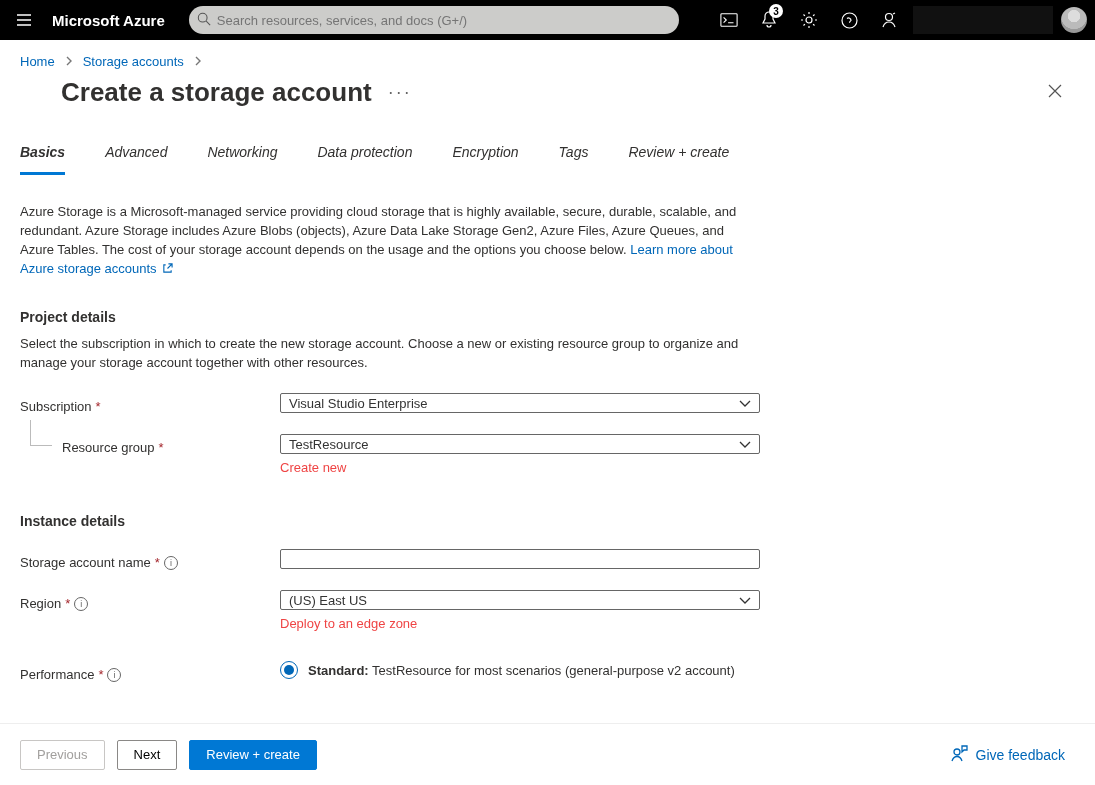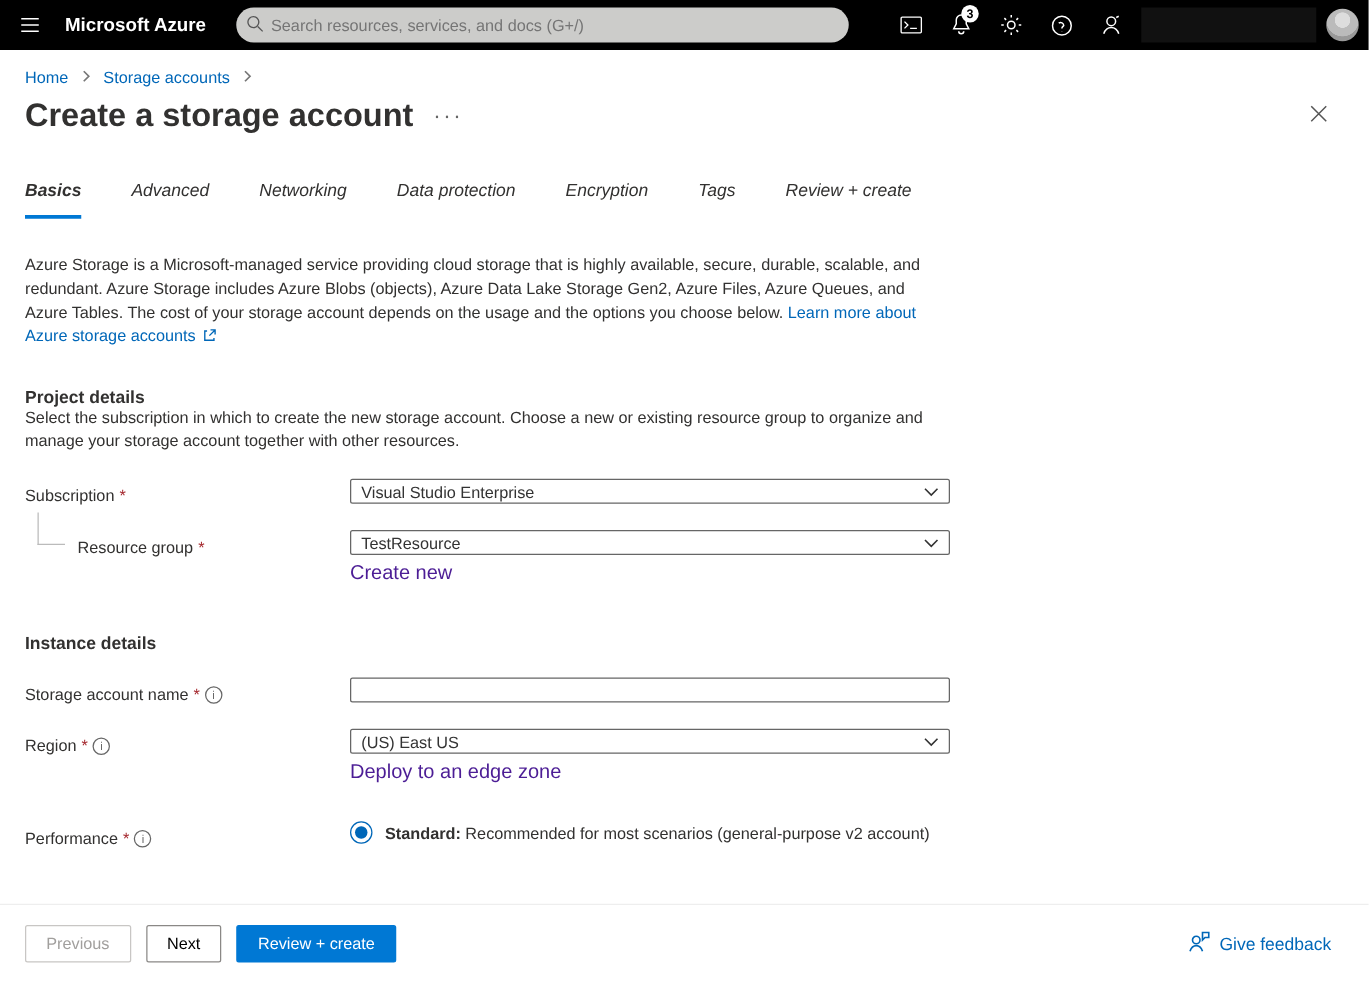--- a/index.html
+++ b/index.html
@@ -90,20 +90,21 @@
 .breadcrumb .chev { color: #777; }
 
 .page-head {
   display: flex;
   align-items: center;
   padding: 4px 20px 10px 20px;
 }
 .page-title {
   font-size: 26px;
   font-weight: 600;
+  margin-left: 41px;
 }
 .page-title-more { margin-left: 16px; color: #666; font-size: 18px; letter-spacing: 2px; cursor: pointer; }
 .close-x { margin-left: auto; margin-right: 12px; color: #555; cursor: pointer; }
 
 .content-wrap {
   position: absolute;
   top: 120px;
   bottom: 62px;
   left: 0;
   right: 0;
@@ -131,21 +132,21 @@
 
 .intro {
   margin-top: 28px;
   max-width: 740px;
   line-height: 1.45;
 }
 .intro a { color: #0067b8; text-decoration: none; }
 .ext-icon { display:inline-block; margin-left:2px; vertical-align:-1px; }
 
 .section-h { font-weight: 600; font-size: 14px; margin-top: 30px; }
-.section-p { margin-top: 0; max-width: 740px; line-height: 1.45; }
+.section-p { margin-top: 10px; max-width: 740px; line-height: 1.45; }
 
 .form-row {
   display: flex;
   align-items: flex-start;
   margin-top: 20px;
 }
 .form-label {
   width: 260px;
   padding-top: 6px;
   display: flex;
@@ -179,21 +180,21 @@
   background: #fff;
   padding: 0 8px;
   font-size: 13px;
   display: flex;
   align-items: center;
   justify-content: space-between;
   gap: 33px;
 }
 .select .sel-label { color: #333; }
 .select .chev-down { color: #333; }
-.ctrl-link { display:inline-block; margin-top: 6px; color:#4c1d95; cursor:pointer; font-size:16px; }
+.ctrl-link { display:inline-block; margin-top: 6px; color:#ef4444; cursor:pointer; font-size:13px; }
 
 .radio-row {
   display: flex;
   align-items: center;
   gap: 10px;
   margin-bottom: 16px;
 }
 .radio {
   width: 18px; height: 18px;
   border: 1.5px solid #333;
@@ -418,21 +419,21 @@
   <div class="form-row" style="margin-top:30px;">
     <div class="form-label">
       <span>Performance</span>
       <span class="req">*</span>
       <span class="info">i</span>
     </div>
     <div class="form-ctrl">
       <div class="radio-row">
         <div class="radio sel"></div>
         <div class="radio-text">
-          <span class="b">Standard:</span><span> Recommended for most scenarios (general-purpose v2 account)</span>
+          <span class="b">Standard:</span><span> TestResource for most scenarios (general-purpose v2 account)</span>
         </div>
       </div>
 
     </div>
   </div>
 
 </div>
 
 <div class="footer">
   <button class="btn disabled">Previous</button>

